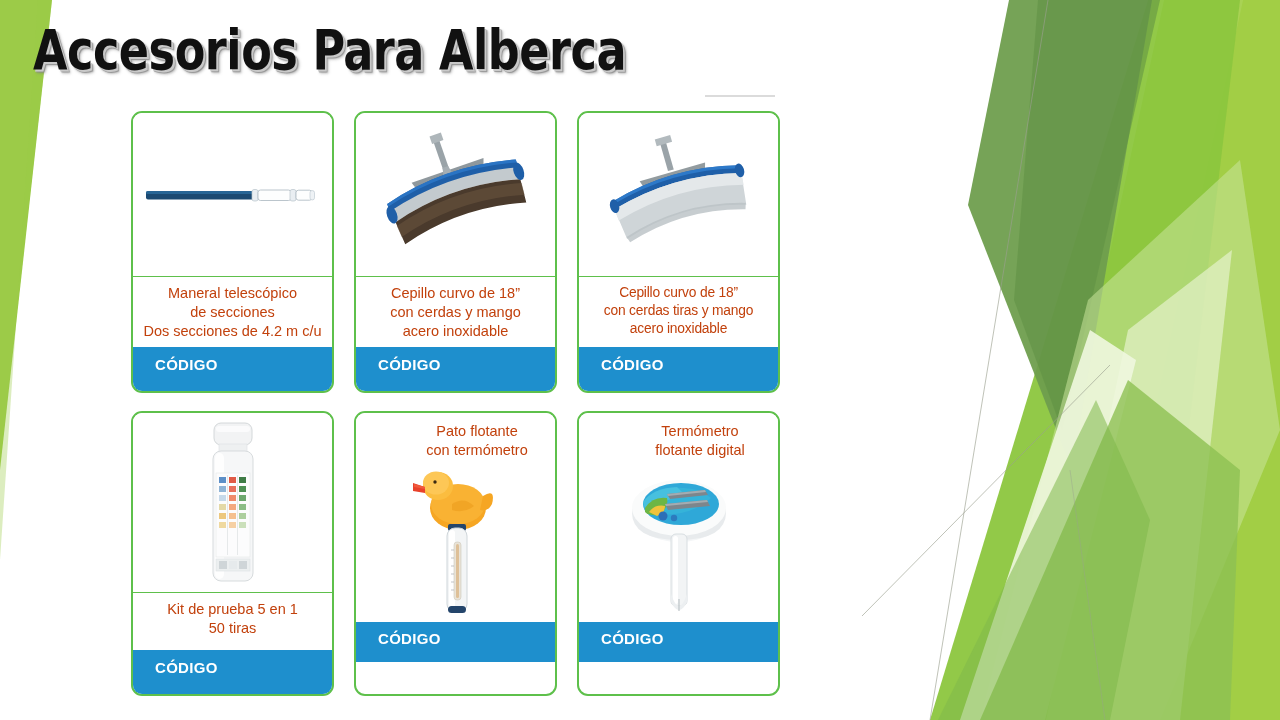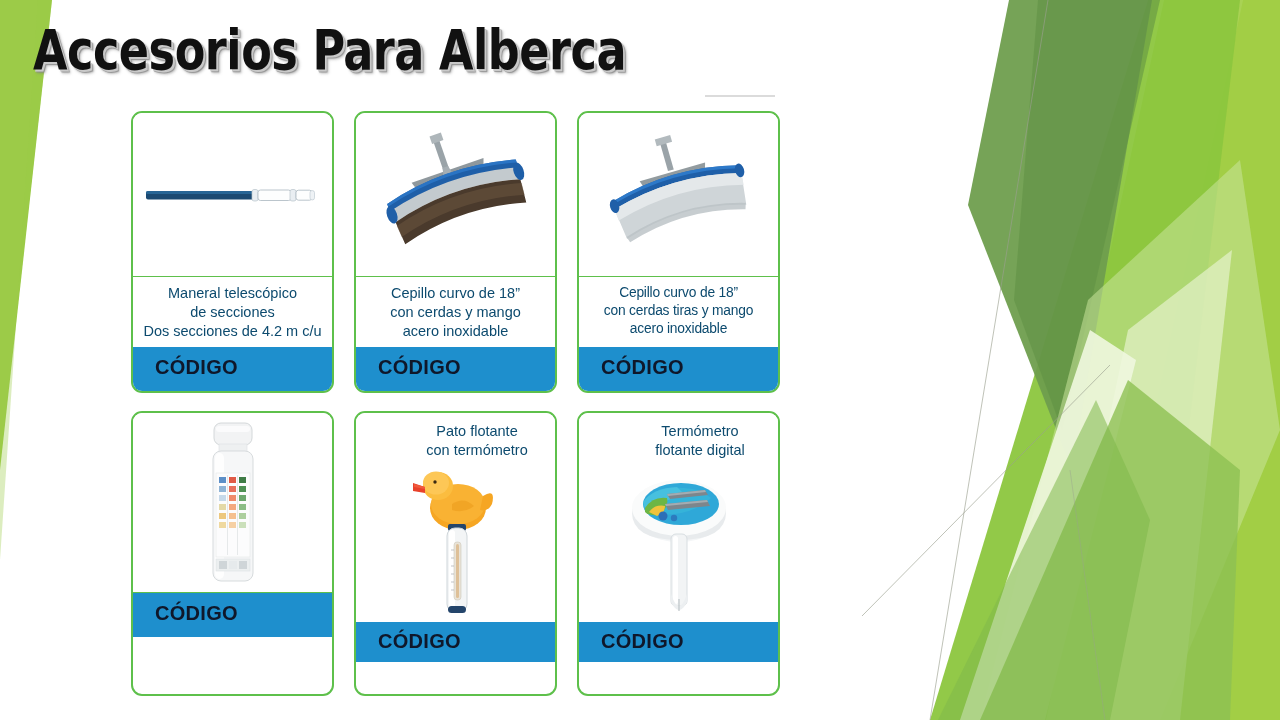--- a/index.html
+++ b/index.html
@@ -66,38 +66,38 @@
   .card-4 .media{height:179px;}
   .card-5 .media,.card-6 .media{height:205px;align-items:flex-end;padding-bottom:4px;}
 
   .divider{height:0;border-top:1.5px solid #5ec04b;}
 
   .caption{
     flex:1 1 auto;
     text-align:center;
     font-size:14.5px;
     line-height:1.32;
-    color:#0c4a6e;
+    color:#c2410c;
     padding:7px 4px 2px 4px;
     box-sizing:border-box;
   }
   .caption.top{
     flex:0 0 auto;
     padding:9px 4px 0 4px;
     position:absolute;left:0;right:0;top:0;
     z-index:2;
     margin-left:43px;
   }
   .caption.squeeze{font-size:13.8px;letter-spacing:-0.2px;}
 
   .codigo{
     background:#1e8fcd;
-    color:#0f172a;
+    color:#ffffff;
     font-weight:bold;
-    font-size:20px;
+    font-size:15px;
     letter-spacing:0.3px;
     padding:9px 0 9px 22px;
     box-sizing:border-box;
     flex:0 0 auto;
   }
   .card.r1 .codigo{height:44px;}
   .card-4 .codigo{height:44px;}
   .card-5 .codigo,.card-6 .codigo{height:40px;padding-top:8px;}
   .card-5,.card-6{height:289px;}
 
@@ -272,20 +272,24 @@
             <line x1="31.5" y1="58" x2="31.5" y2="138" stroke="#dfe3e5" stroke-width=".8"></line>
             <line x1="41.5" y1="58" x2="41.5" y2="138" stroke="#dfe3e5" stroke-width=".8"></line>
 
             <rect x="20" y="142" width="34" height="12" fill="#eceff0" stroke="#dde1e3" stroke-width=".6"></rect>
             <rect x="23" y="144" width="8" height="8" fill="#cfd5d8"></rect>
             <rect x="33" y="144" width="8" height="8" fill="#e6eaec"></rect>
             <rect x="43" y="144" width="8" height="8" fill="#cfd5d8"></rect>
           </svg>
         </div>
         <div class="divider"></div>
+        <div class="caption">
+          <div>Kit de prueba 5 en 1</div>
+          <div>50 tiras</div>
+        </div>
         <div class="codigo">CÓDIGO</div>
       </div>
 
       <div class="card r2 card-5">
         <div class="caption top">
           <div>Pato flotante</div>
           <div>con termómetro</div>
         </div>
         <div class="media">
           <svg class="art" width="92" height="158" viewBox="0 0 92 158" xmlns="http://www.w3.org/2000/svg">

